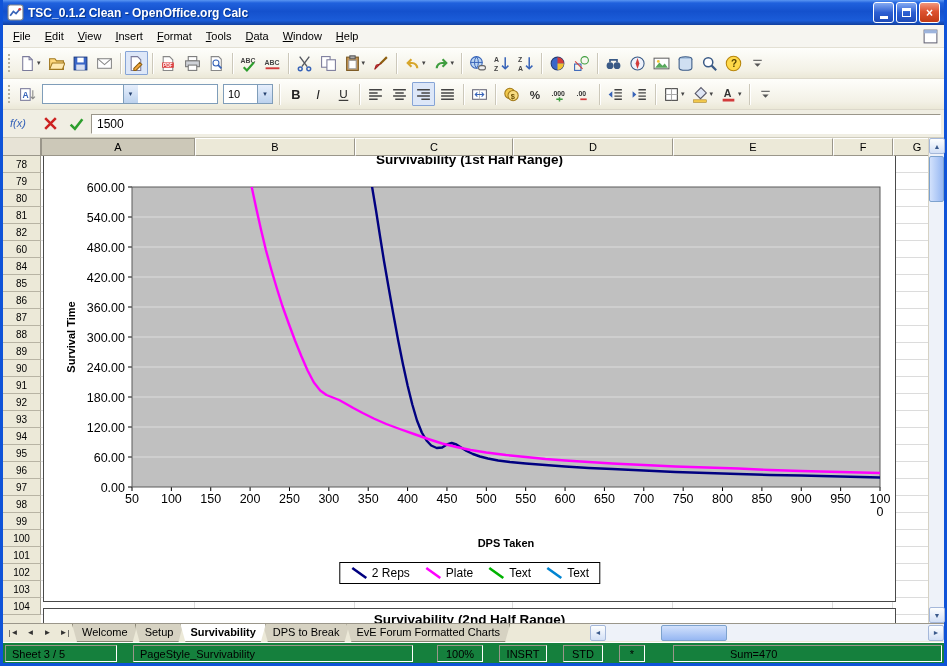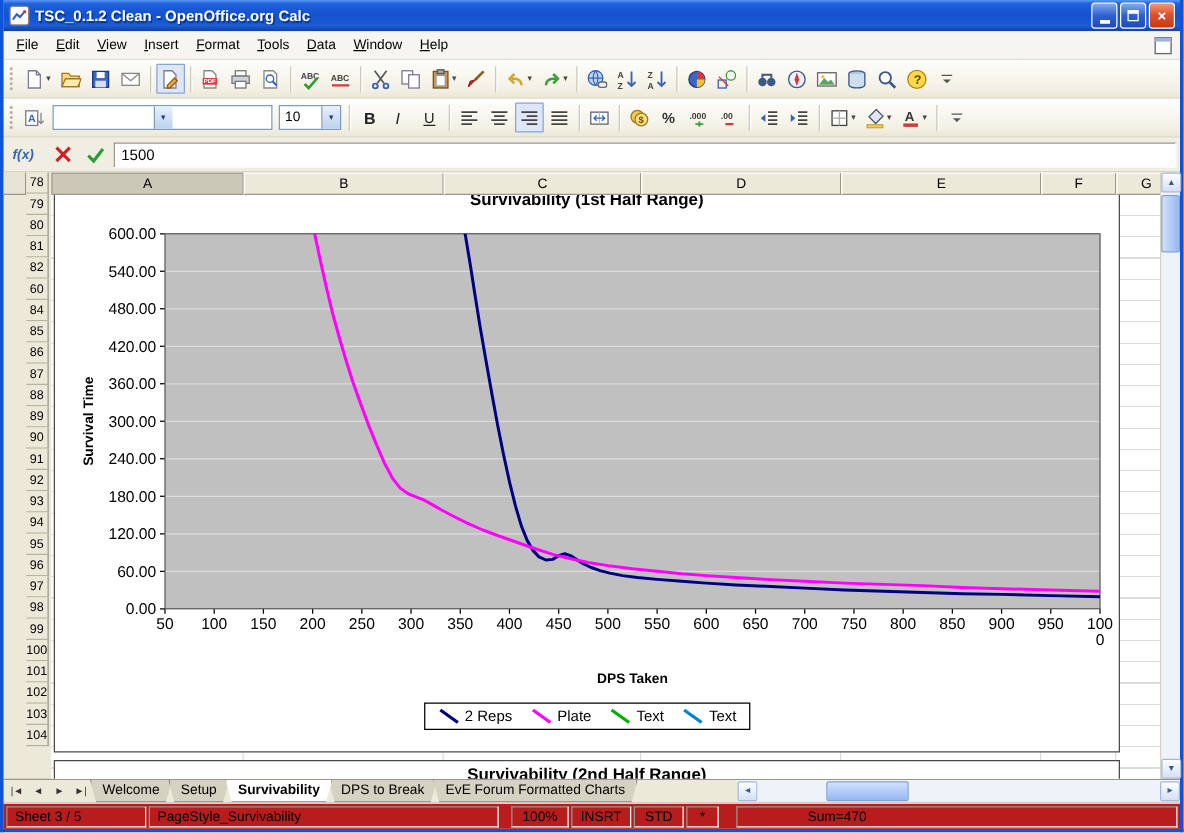--- a/index.html
+++ b/index.html
@@ -48,27 +48,27 @@
   font-size:7px;color:#23406e;background:linear-gradient(180deg,#e7effc,#bcd2ee);}
 .combo.font{width:176px;flex-direction:column;}
 .combo.size{width:50px;}
 
 
 .formulabar{height:28px;flex:0 0 28px;display:flex;align-items:center;gap:3px;padding:0 3px;background:#f0eee3;border-bottom:1px solid #cfccbd;}
 .cellref{width:128px;height:20px;border:1px solid #7f9db9;background:#fff;display:flex;align-items:center;}
 .crval{flex:1;padding:0 4px;font-size:11px;}
 .crdd{width:15px;height:100%;border-left:1px solid #7f9db9;display:flex;align-items:center;justify-content:center;
   font-size:7px;color:#23406e;background:linear-gradient(180deg,#e7effc,#bcd2ee);}
-.fbtn{height:24px;padding:1px 3px;display:flex;align-items:center;justify-content:center;font-weight:bold;}
+.fbtn{height:24px;padding:1px 3px;display:flex;align-items:center;justify-content:center;}
 .finput{flex:1;align-self:center;height:20px;border:1px solid #9a968a;border-right-color:#fff;border-bottom-color:#fff;background:#fff;
   padding:0 5px;font-size:12px;display:flex;align-items:center;}
 
 
 .sheetarea{flex:1;display:flex;min-height:0;background:#ece9d8;}
-.leftcol{width:38px;flex:0 0 38px;display:flex;flex-direction:row;}
+.leftcol{width:38px;flex:0 0 38px;display:flex;flex-direction:column;}
 .corner{height:18px;flex:0 0 18px;background:#e7e3d6;border-right:1px solid #9a968a;border-bottom:1px solid #9a968a;}
 .rowh{height:17px;flex:0 0 17px;display:flex;align-items:center;justify-content:center;font-size:10px;
   background:#ece9d8;border-right:1px solid #9a968a;border-bottom:1px solid #b8b4a4;}
 .centercol{flex:1;min-width:0;display:flex;flex-direction:column;}
 .colheader-row{height:18px;flex:0 0 18px;display:flex;overflow:hidden;background:#ece9d8;}
 .colh{height:100%;display:flex;align-items:center;justify-content:center;font-size:11px;flex:0 0 auto;
   background:#ece9d8;border-right:1px solid #9a968a;border-bottom:1px solid #9a968a;border-top:1px solid #fff;border-left:1px solid #fff;}
 .colh.selected{background:#ccc8b8;border-top-color:#9a968a;border-left-color:#9a968a;}
 .grid{flex:1;position:relative;overflow:hidden;background:#fff;
   background-image:repeating-linear-gradient(180deg,transparent 0 16px,#dcdcdc 16px 17px);}
@@ -100,21 +100,21 @@
 .tabbar{height:19px;flex:0 0 19px;display:flex;align-items:flex-start;background:#ece9d8;border-top:1px solid #9a968a;padding-left:2px;}
 .tnav{width:17px;height:17px;display:flex;align-items:center;justify-content:center;font-size:8px;color:#333;}
 .tabs{display:flex;height:18px;margin-left:2px;}
 .tab{height:18px;padding:2px 9px 0;font-size:11px;background:#d6d2c2;border:1px solid #8a8675;border-top:none;
   clip-path:polygon(0 0,100% 0,calc(100% - 5px) 100%,5px 100%);margin-left:-3px;}
 .tab.active{background:#fff;font-weight:bold;z-index:2;}
 .hscroll{margin-left:auto;width:354px;height:17px;display:flex;align-items:center;background:#eef2f9;}
 .htrack{flex:1;height:16px;position:relative;background:#eef2f9;}
 
 
-.statusbar{height:21px;flex:0 0 21px;display:flex;align-items:stretch;gap:2px;padding:2px 2px 1px;background:#b91c1c;border-top:1px solid #fff;}
+.statusbar{height:21px;flex:0 0 21px;display:flex;align-items:stretch;gap:16px;padding:2px 2px 1px;background:#15803d;border-top:1px solid #fff;}
 .spanel{border:1px solid;border-color:#9a968a #fff #fff #9a968a;display:flex;align-items:center;padding:0 6px;font-size:11px;white-space:nowrap;overflow:hidden;}
 .spanel.c{justify-content:center;}
 .w1{width:112px;flex:0 0 112px;}
 .w2{width:280px;flex:0 0 280px;}
 .w3{width:46px;flex:0 0 46px;margin-left:8px;}
 .w4{width:48px;flex:0 0 48px;}
 .w5{width:40px;flex:0 0 40px;}
 .w6{width:26px;flex:0 0 26px;}
 .sum{flex:1;padding-left:56px;margin-left:12px;}
 </style>

